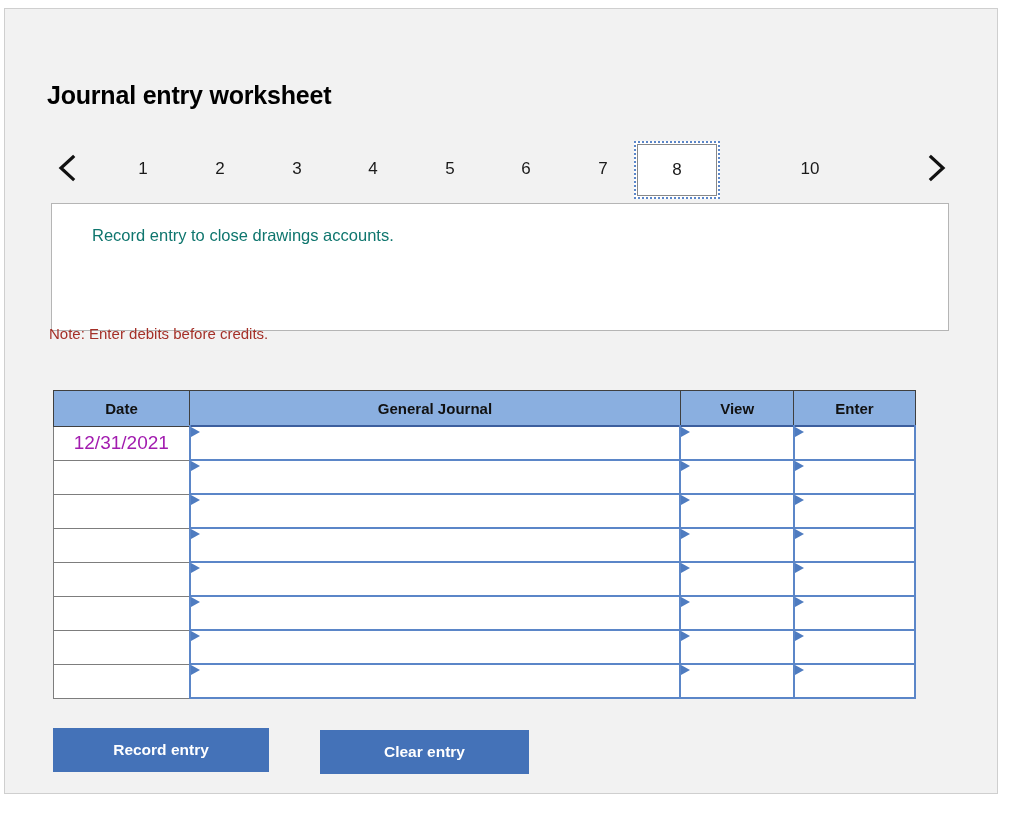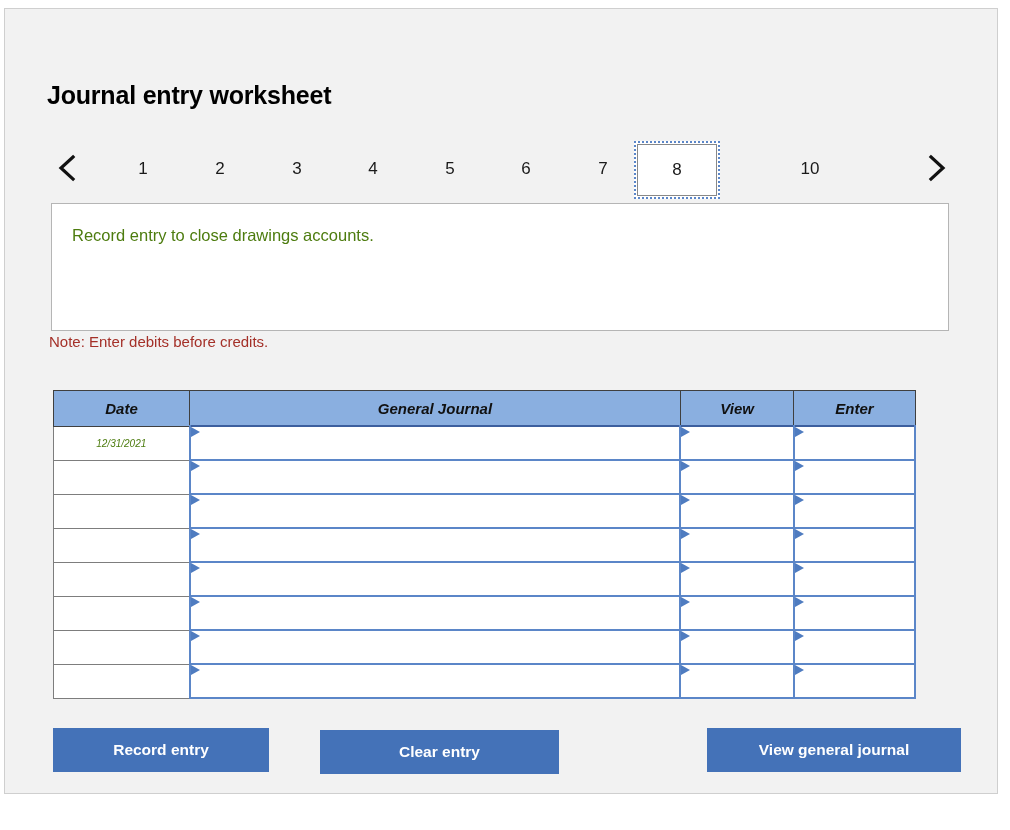--- a/index.html
+++ b/index.html
@@ -90,44 +90,43 @@
     left: 46px;
     top: 194px;
     width: 898px;
     height: 128px;
     background: #ffffff;
     border: 1px solid #b5b5b5;
     box-sizing: border-box;
   }
   #description-text {
     position: absolute;
-    left: 20px;
+    left: 40px;
     top: 22px;
     font-size: 16.5px;
-    color: #4d7c0f;
+    color: #0f766e;
   }
 
   
   #note-text {
     position: absolute;
     left: 44px;
-    top: 324px;
+    top: 316px;
     font-size: 15px;
     color: #a43028;
   }
 
   
   #journal-table {
     position: absolute;
     left: 48px;
     top: 381px;
     width: 863px;
     border-collapse: collapse;
     table-layout: fixed;
-    font-style: italic;
   }
   #journal-table th {
     background: #8aafe0;
     border: 1px solid #3f3f3f;
     font-size: 15px;
     font-weight: bold;
     color: #111111;
     height: 34px;
     padding: 0;
     text-align: center;
@@ -140,22 +139,22 @@
   #journal-table td {
     padding: 0;
     height: 34px;
     background: #ffffff;
     box-sizing: border-box;
   }
   td.cell-date {
     border: 1px solid #7d7d7d;
     border-top: none;
     text-align: center;
-    font-size: 10px;
-    color: #4d7c0f;
+    font-size: 19px;
+    color: #a21caf;
   }
   #journal-table tbody tr:first-child td.cell-date { border-top: 1px solid #7d7d7d; }
 
   td.cell-input {
     position: relative;
     border: 2px solid #5b86c8;
     border-top: none;
   }
   #journal-table tbody tr:first-child td.cell-input { border-top: 2px solid #3c5f9e; }
 
@@ -178,21 +177,21 @@
     color: #ffffff;
     font-size: 15.5px;
     font-weight: bold;
     border: none;
     height: 44px;
     cursor: pointer;
     font-family: "Liberation Sans", sans-serif;
     text-align: center;
   }
   #record-entry-button      { left: 48px;  top: 719px; width: 216px; }
-  #clear-entry-button       { left: 315px; top: 721px; width: 239px; }
+  #clear-entry-button       { left: 315px; top: 721px; width: 209px; }
   #view-general-journal-btn { left: 702px; top: 719px; width: 254px; }
 </style>
 </head>
 <body>
 
 <div id="worksheet-card">
 
   <div id="page-title">Journal entry worksheet</div>
 
   <div id="pager">
@@ -291,15 +290,14 @@
           <td class="cell-date"></td>
           <td class="cell-input"><span class="cell-marker"></span><span></span></td>
           <td class="cell-input"><span class="cell-marker"></span><span></span></td>
           <td class="cell-input"><span class="cell-marker"></span><span></span></td>
         </tr>
       </tbody>
   </table>
 
   <button class="action-button" id="record-entry-button">Record entry</button>
   <button class="action-button" id="clear-entry-button">Clear entry</button>
-  <button class="action-button" id="view-general-journal-btn">View general journal</button>
 
 </div>
 
 </body></html>

